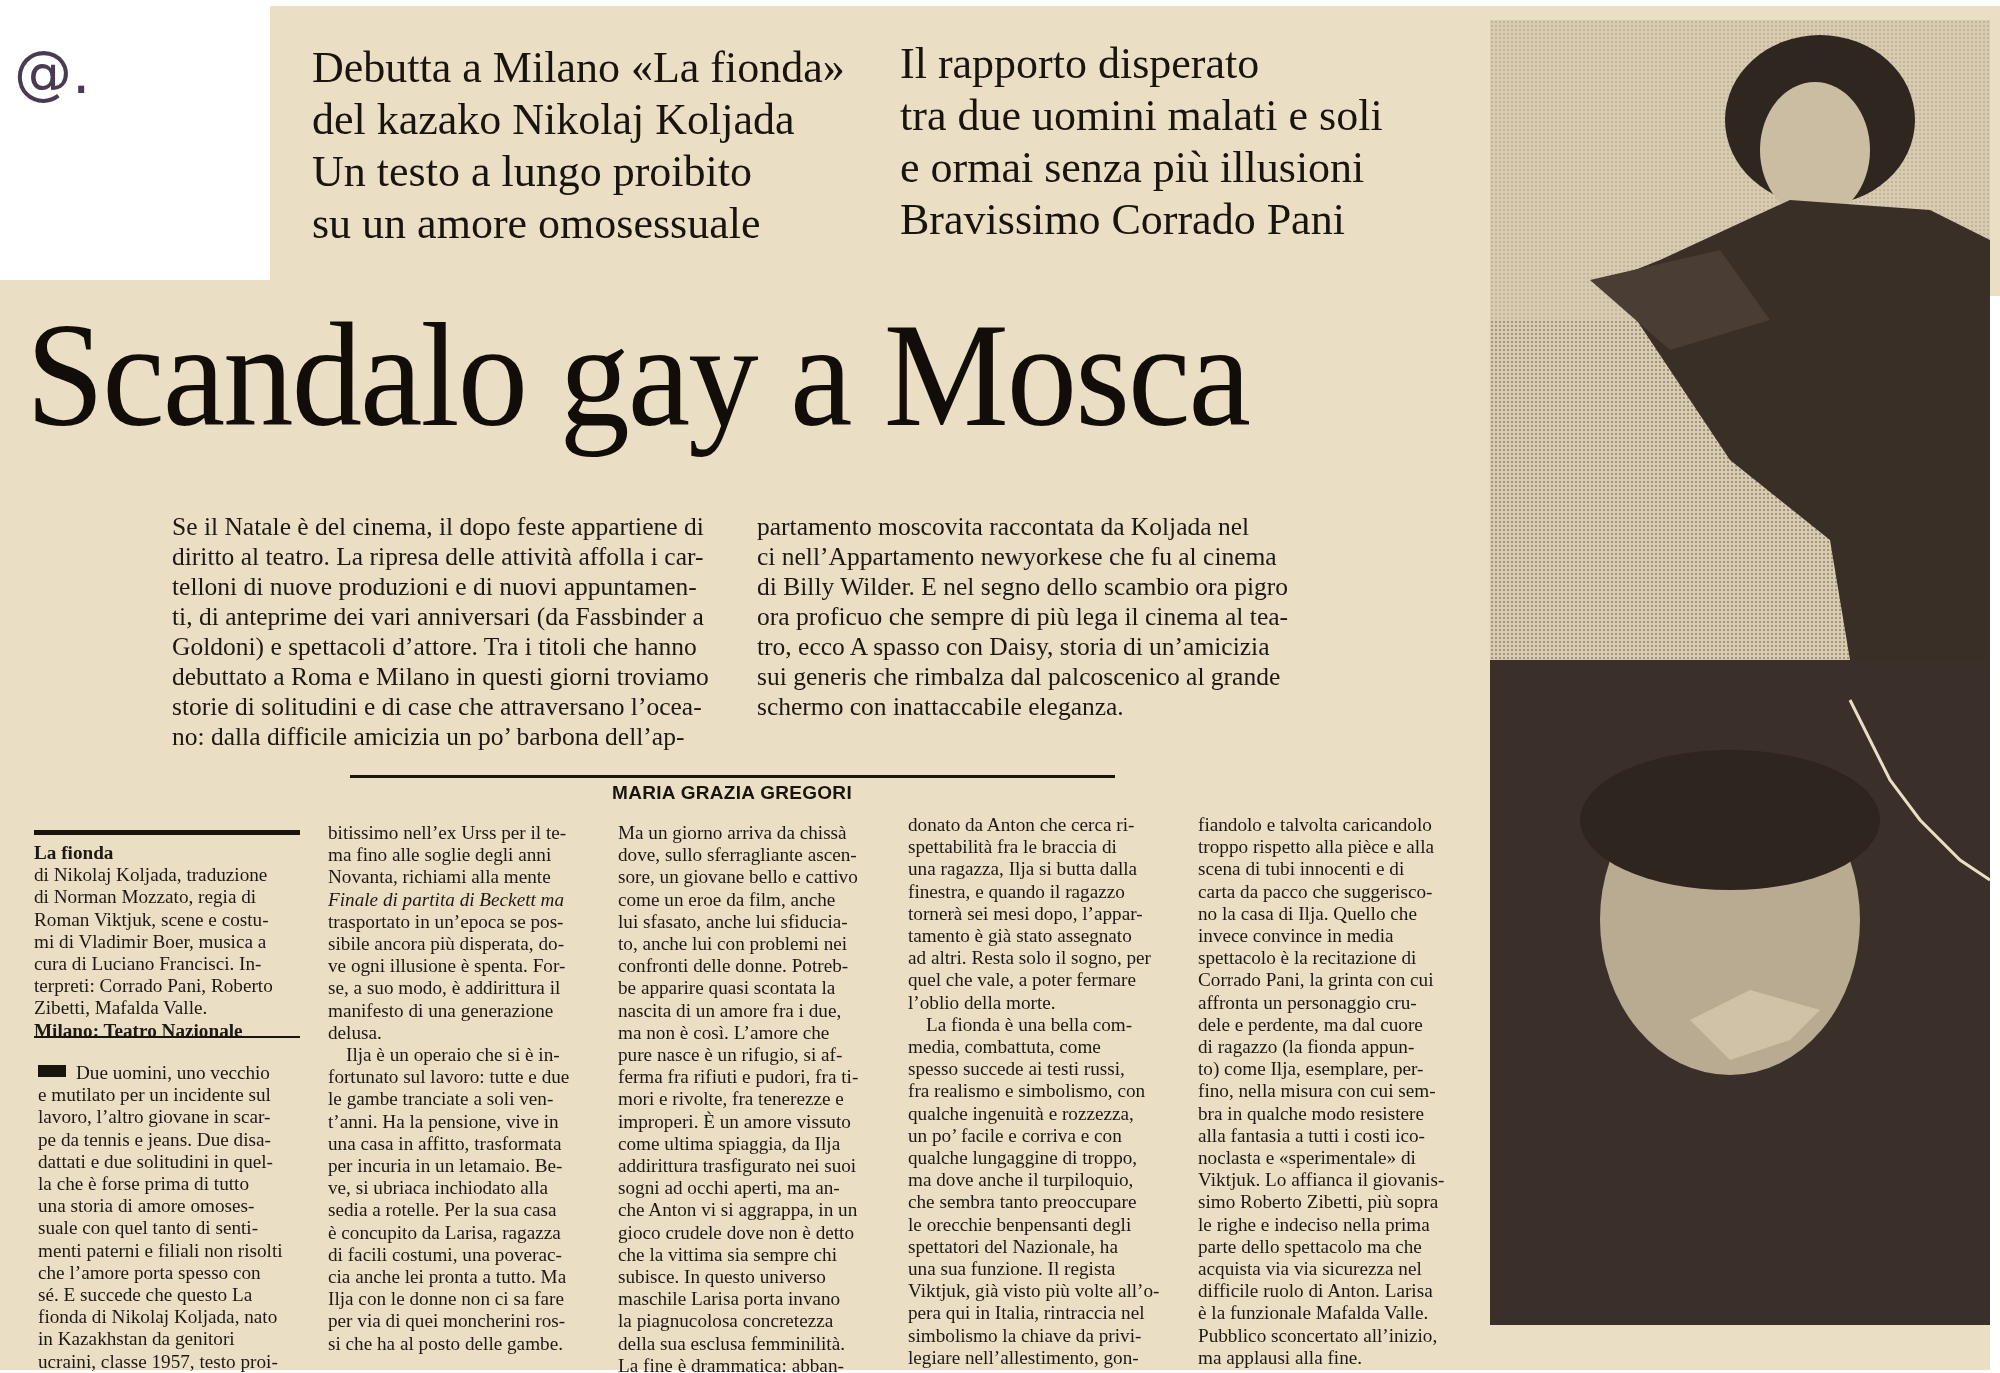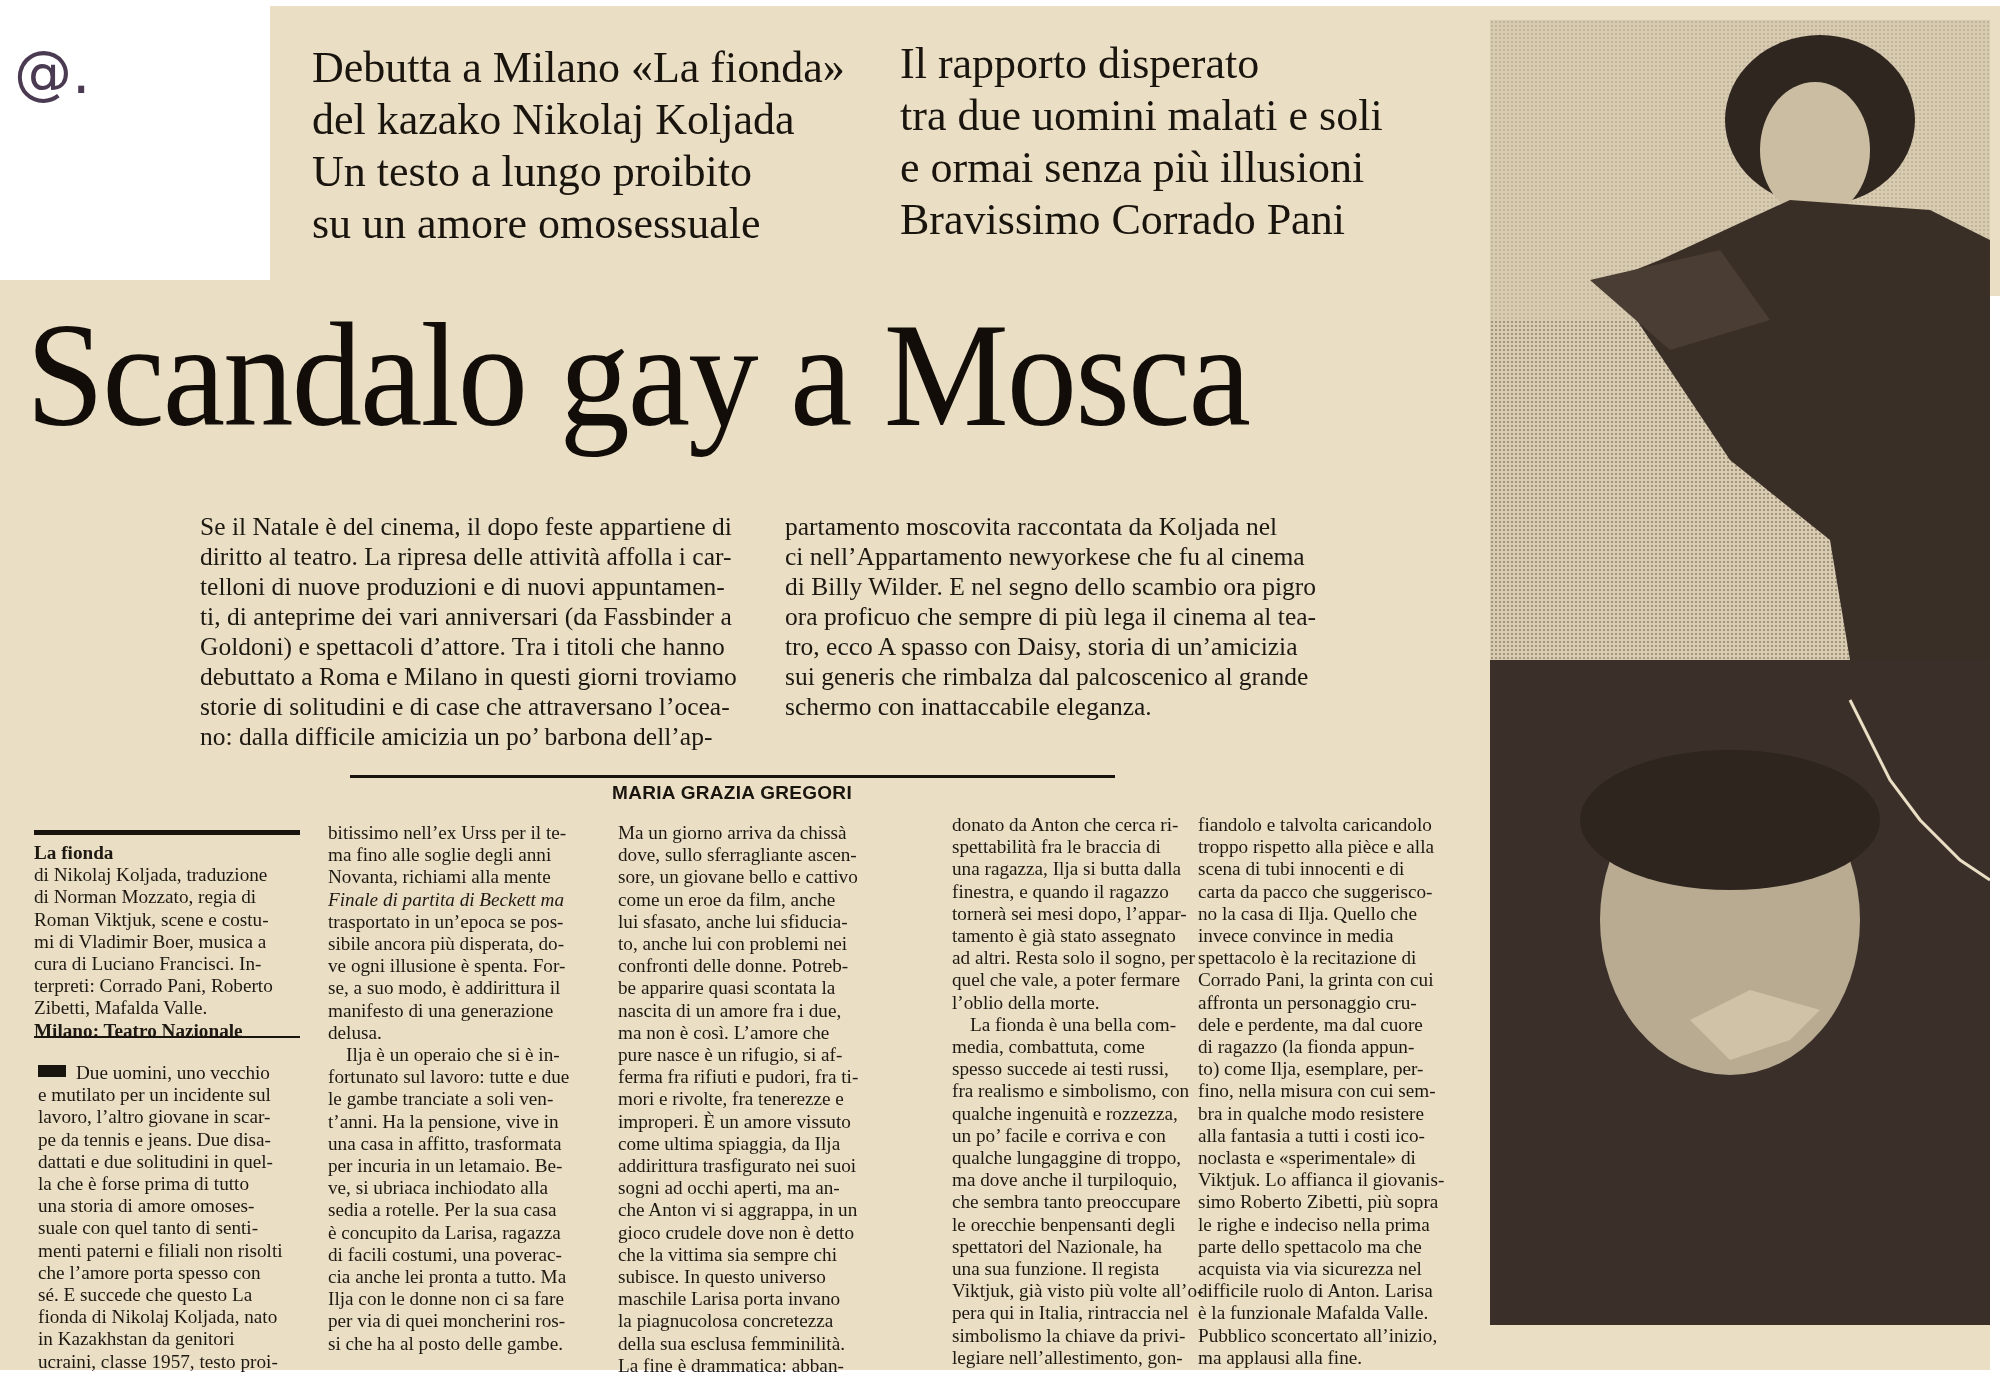--- a/index.html
+++ b/index.html
@@ -32,21 +32,21 @@
     position: absolute; left: 26px; top: 300px; font-size: 148px; line-height: 150px;
     letter-spacing: -2px; color: #120d08; transform: scaleX(0.95); transform-origin: left;
     white-space: nowrap;
   }
   .lead {
     position: absolute; font-size: 25.5px; line-height: 30px; color: #1e1812;
     text-align: justify;
   }
   .lead-left { left: 172px; top: 512px; width: 565px; }
   .lead-right { left: 757px; top: 512px; width: 565px; }
-  .lead div { white-space: nowrap; margin-left: 28px; }
+  .lead div { white-space: nowrap; }
   .rule { position: absolute; background: #1a140e; }
   .byline {
     position: absolute; left: 612px; top: 782px; font-family: "Liberation Sans", sans-serif;
     font-weight: bold; font-size: 19px; letter-spacing: 0.3px; color: #1a140e;
   }
   .col {
     position: absolute; font-size: 19.2px; line-height: 22.2px; color: #1e1812; width: 280px;
   }
   .col div { white-space: nowrap; }
   .col .b { font-weight: bold; }
@@ -194,21 +194,21 @@
   <div>che Anton vi si aggrappa, in un</div>
   <div>gioco crudele dove non è detto</div>
   <div>che la vittima sia sempre chi</div>
   <div>subisce. In questo universo</div>
   <div>maschile Larisa porta invano</div>
   <div>la piagnucolosa concretezza</div>
   <div>della sua esclusa femminilità.</div>
   <div>La fine è drammatica: abban-</div>
 </div>
 
-<div class="col" style="left:908px; top:814px;margin-left:44px;">
+<div class="col" style="left:908px; top:814px;">
   <div>donato da Anton che cerca ri-</div>
   <div>spettabilità fra le braccia di</div>
   <div>una ragazza, Ilja si butta dalla</div>
   <div>finestra, e quando il ragazzo</div>
   <div>tornerà sei mesi dopo, l’appar-</div>
   <div>tamento è già stato assegnato</div>
   <div>ad altri. Resta solo il sogno, per</div>
   <div>quel che vale, a poter fermare</div>
   <div>l’oblio della morte.</div>
   <div style="padding-left:18px">   La fionda è una bella com-</div>

